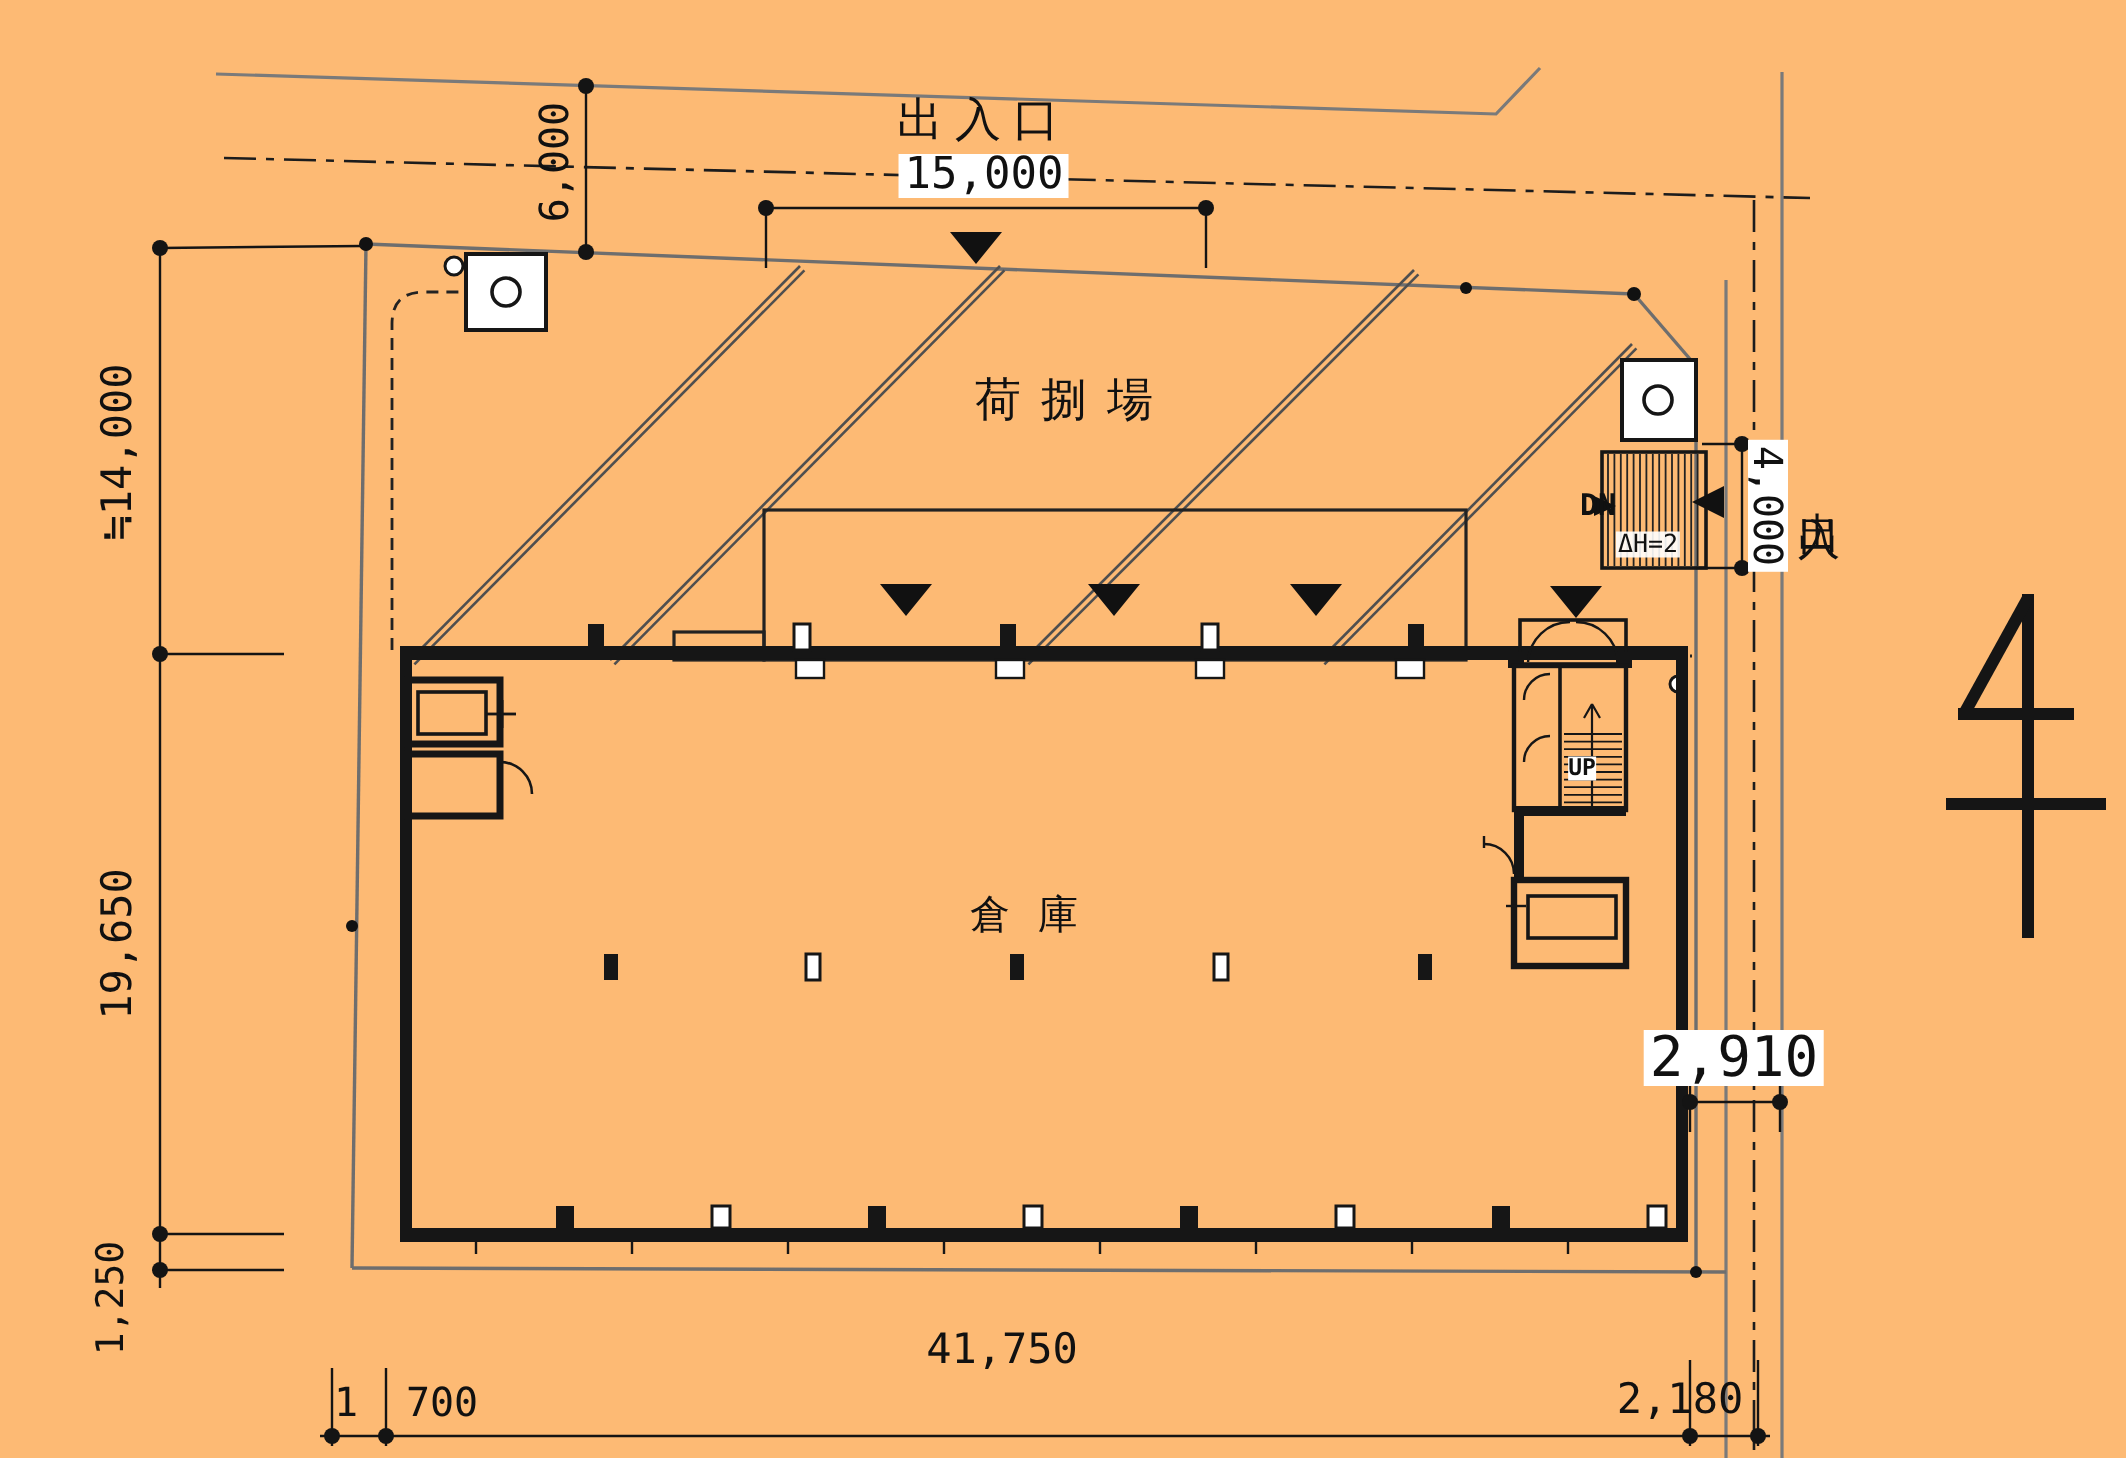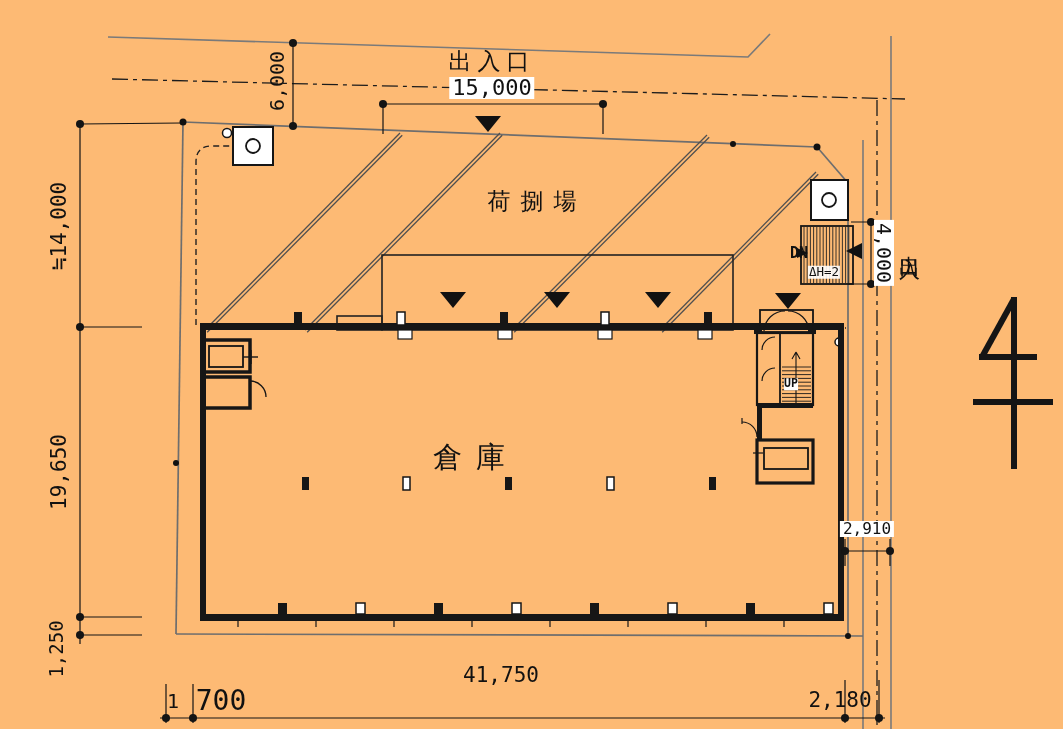--- a/index.html
+++ b/index.html
@@ -251,33 +251,33 @@
     <path d="M979,357 H1037"></path>
     <path d="M973,402 H1053"></path>
   </g>
 </svg>
 
 <div class="t ctr kanji" style="left:492px;top:61px;font-size:23px;letter-spacing:6px;">出入口</div>
 <div class="t ctr bg" style="left:492px;top:88px;font-size:22px;">15,000</div>
 <div class="t rccw" style="left:277px;top:81px;font-size:20px;position:absolute;">6,000</div>
 
 <div class="t ctr kanji" style="left:537px;top:201px;font-size:23px;letter-spacing:10px;">荷捌場</div>
-<div class="t ctr kanji" style="left:476px;top:457px;font-size:29px;letter-spacing:14px;">倉庫</div>
+<div class="t ctr kanji" style="left:519px;top:457px;font-size:20px;letter-spacing:14px;">倉庫</div>
 
 <div class="t rccw" style="left:59px;top:226px;font-size:21px;position:absolute;">≒14,000</div>
 <div class="t rccw" style="left:59px;top:472px;font-size:21px;position:absolute;">19,650</div>
 <div class="t rccw" style="left:56px;top:649px;font-size:19px;position:absolute;">1,250</div>
 
 <div class="t ctr" style="left:173px;top:701px;font-size:20px;">1</div>
-<div class="t ctr" style="left:221px;top:701px;font-size:28px;">700</div>
+<div class="t ctr" style="left:221px;top:701px;font-size:20px;">700</div>
 <div class="t ctr" style="left:501px;top:675px;font-size:21px;">41,750</div>
 <div class="t ctr" style="left:840px;top:700px;font-size:21px;">2,180</div>
 
 <div class="t rcw bg" style="left:884px;top:253px;font-size:20px;position:absolute;">4,000</div>
 <div class="t ctr kanji vert" style="left:909px;top:243px;font-size:21px;letter-spacing:3px;">出入口</div>
 
-<div class="t ctr bg" style="left:867px;top:529px;font-size:16px;">2,910</div>
+<div class="t ctr bg" style="left:867px;top:529px;font-size:28px;">2,910</div>
 
 <div class="t ctr" style="left:786px;top:253px;font-size:15px;font-weight:bold;margin-left:13px;">DN</div>
 <div class="t ctr" style="left:824px;top:272px;font-size:12.5px;background:rgba(255,255,255,.9);padding:0 1px;text-align:right;">ΔH=2</div>
 <div class="t ctr" style="left:791px;top:354px;font-size:11.5px;font-weight:bold;background:#fff;margin-top:30px;">UP</div>
 
 </div>
 
 </body></html>

